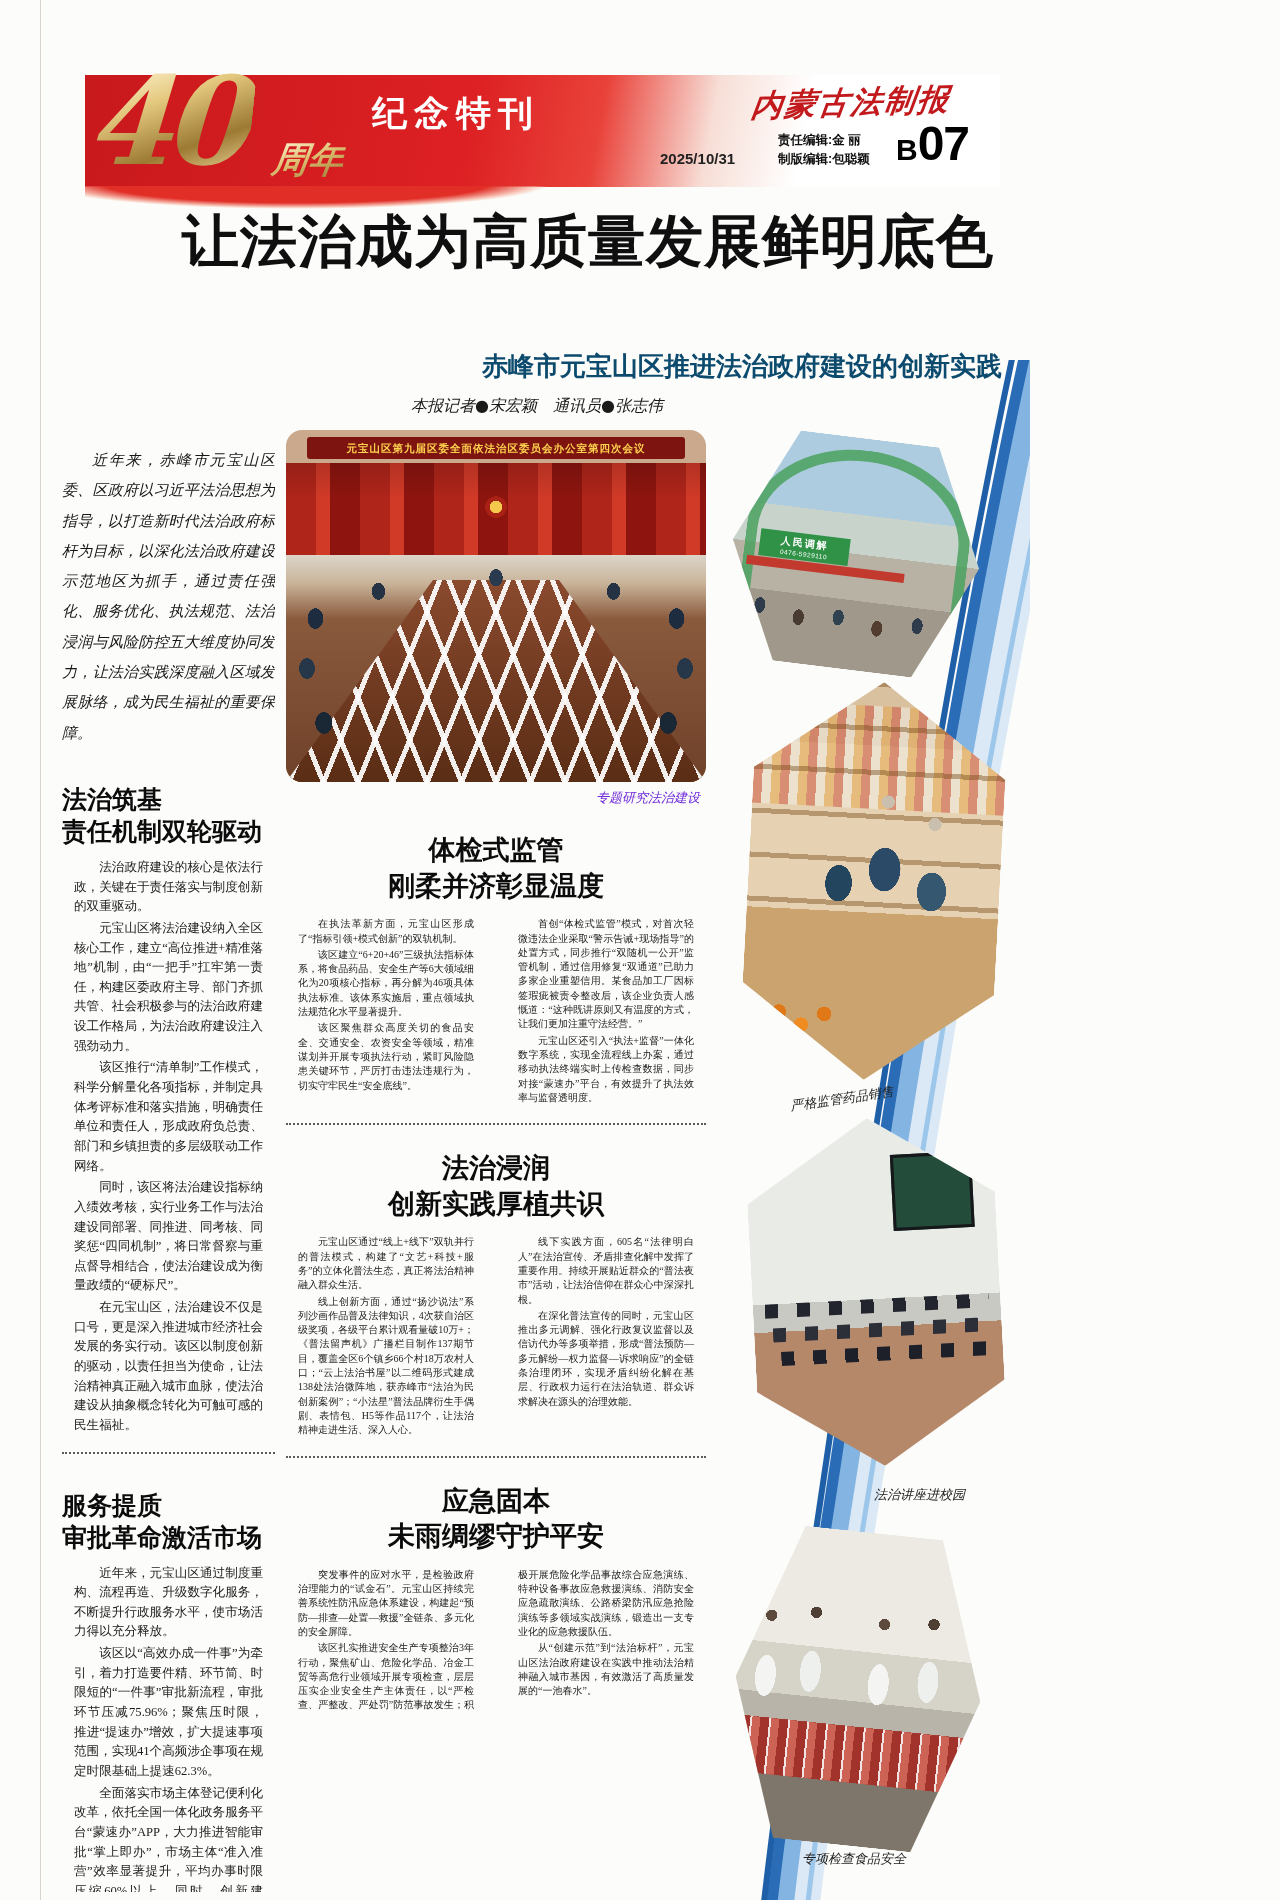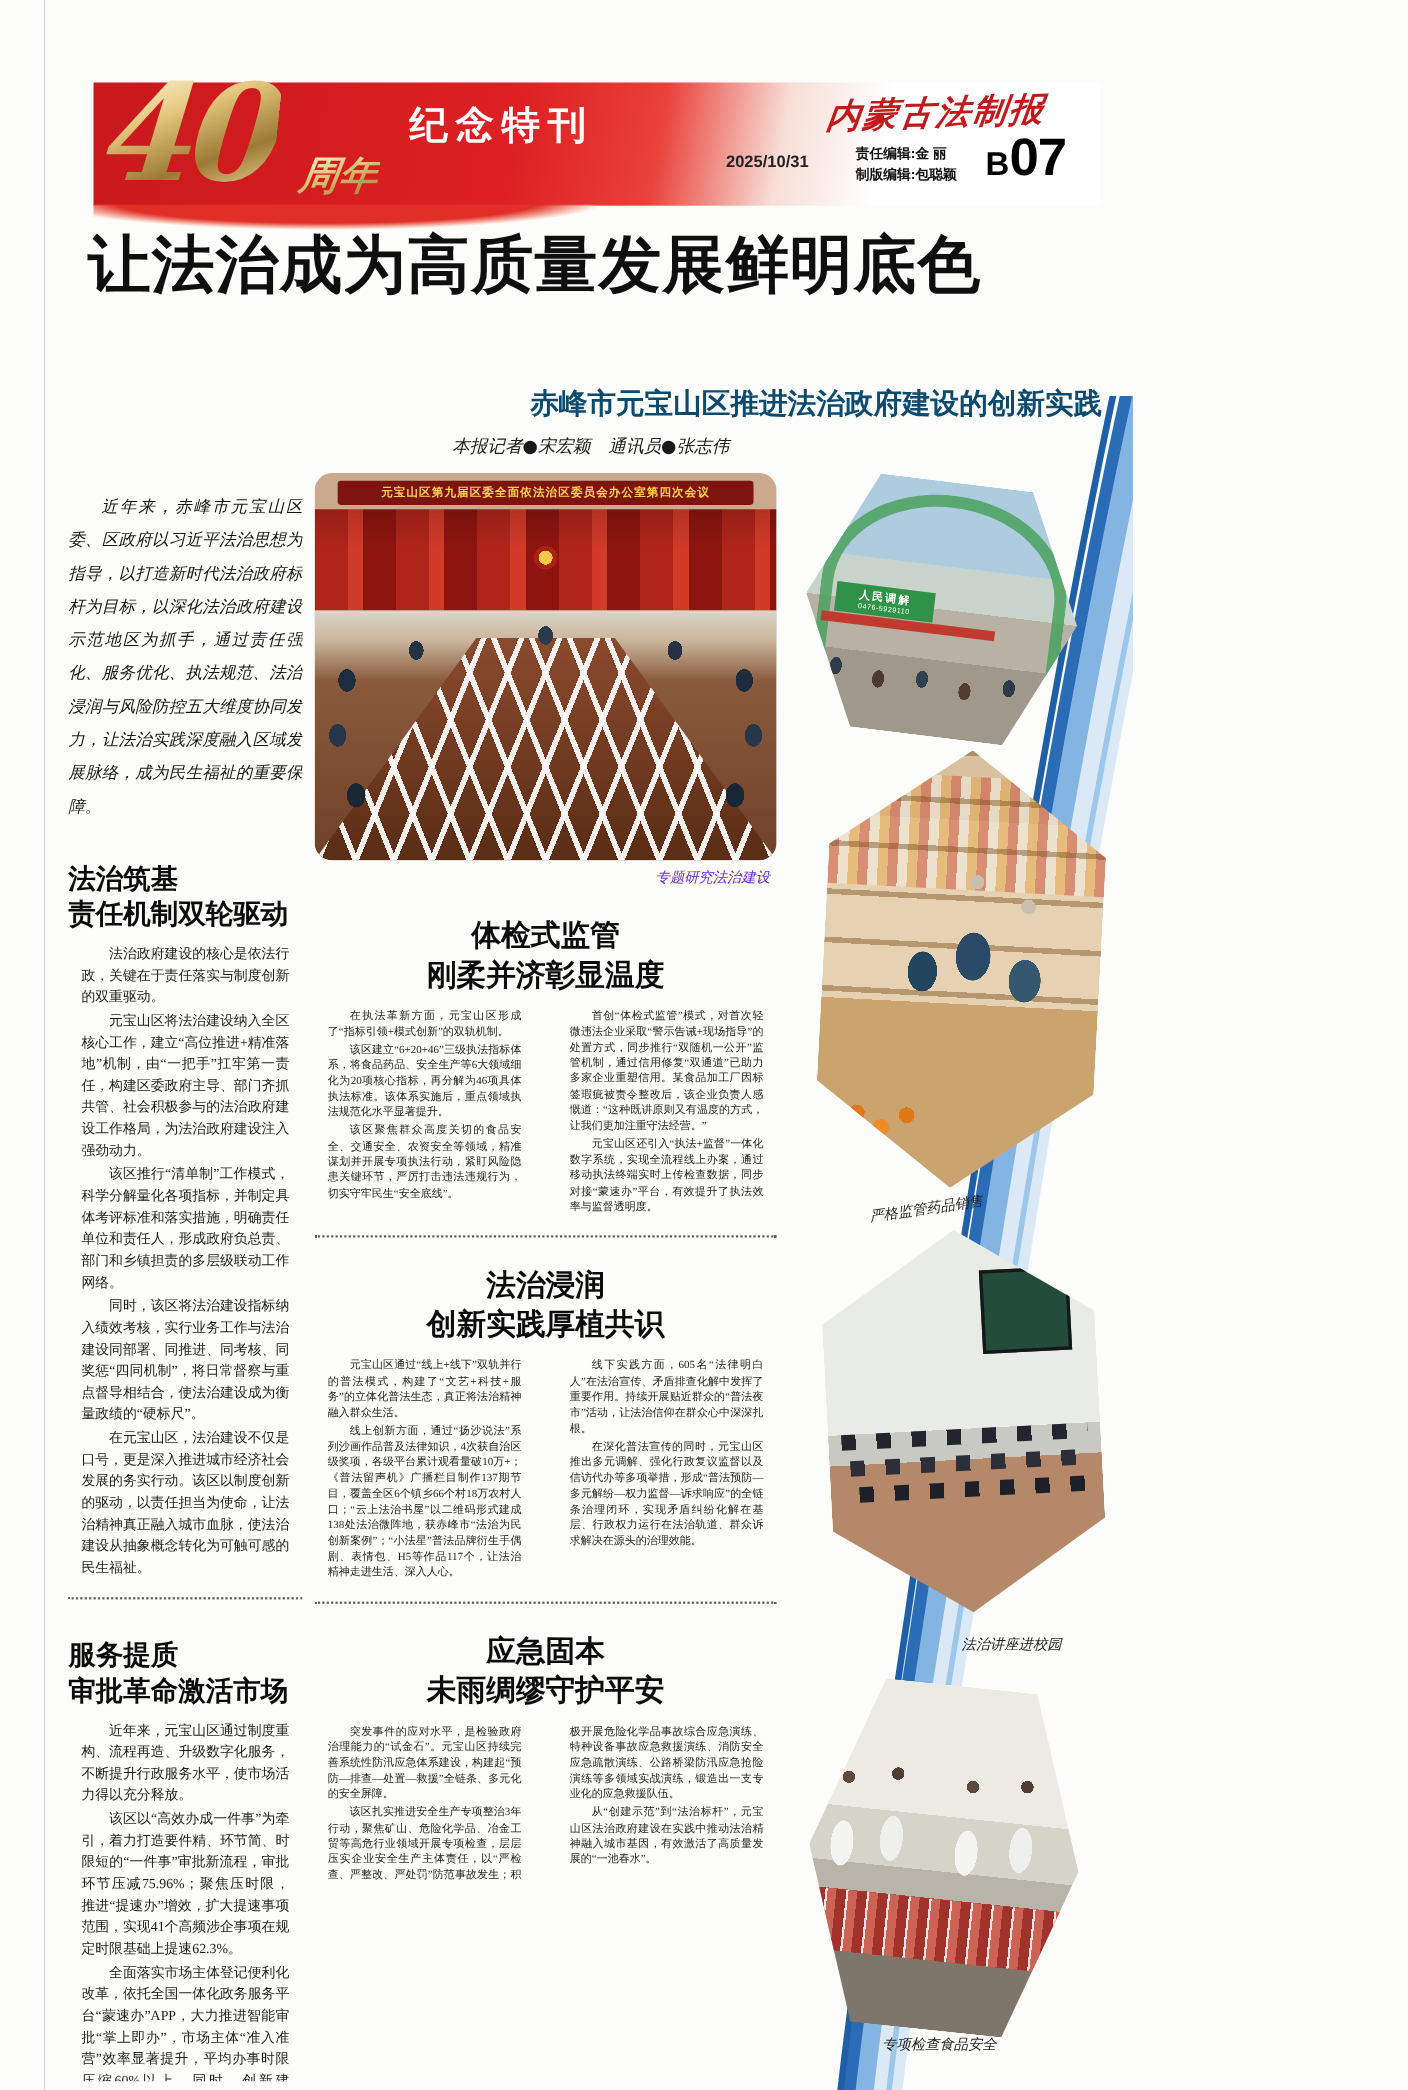--- a/index.html
+++ b/index.html
@@ -17,31 +17,31 @@
     background:linear-gradient(160deg,#fdf3cf 8%,#e4c87e 35%,#9c7a33 68%,#ecd497 95%);
     -webkit-background-clip:text;background-clip:text;color:transparent;}
   .anniv-suffix{position:absolute;left:272px;top:136px;font-family:"DejaVu Serif",serif;font-style:italic;
     font-weight:900;font-size:36px;transform:skewX(-8deg);
     background:linear-gradient(160deg,#fdf3cf 10%,#dfc276 45%,#a5823a 85%);
     -webkit-background-clip:text;background-clip:text;color:transparent;}
   .issue-type{position:absolute;left:372px;top:90px;font-family:"Liberation Sans",sans-serif;
     font-weight:900;font-size:35px;color:#fff;letter-spacing:7px;}
   .np-name{position:absolute;left:752px;top:82px;font-family:"DejaVu Serif",serif;font-style:italic;
     font-weight:900;font-size:31px;color:#c2191d;letter-spacing:2px;transform:skewX(-9deg) rotate(-2deg);}
-  .pub-date{position:absolute;left:660px;top:139px;font-family:"Liberation Sans",sans-serif;
+  .pub-date{position:absolute;left:660px;top:150px;font-family:"Liberation Sans",sans-serif;
     font-weight:700;font-size:15px;color:#222;}
   .editors{position:absolute;left:778px;top:131px;font-family:"Liberation Sans",sans-serif;
     font-weight:700;font-size:12.5px;line-height:1.55;color:#111;}
   .page-code{position:absolute;left:896px;top:116px;color:#000;font-family:"Liberation Sans",sans-serif;
     font-weight:900;display:flex;align-items:baseline;}
   .page-code .pc-letter{font-size:30px;}
   .page-code .pc-num{font-size:48px;letter-spacing:-1px;}
 
   
-  .main-title{position:absolute;left:80px;top:210px;width:930px;text-align:left;
+  .main-title{position:absolute;left:64px;top:210px;width:930px;text-align:right;
     font-family:"Liberation Serif",serif;font-weight:900;font-size:57px;line-height:1.12;
     color:#0f0f0f;letter-spacing:1px;}
   .sub-title{position:absolute;left:72px;top:349px;width:930px;text-align:right;
     font-family:"Liberation Sans",sans-serif;font-weight:700;font-size:26px;color:#0c4a6e;}
   .byline{position:absolute;left:72px;top:396px;width:930px;text-align:center;
     font-family:"DejaVu Serif",serif;font-style:italic;font-size:16px;color:#1a1a1a;}
 
   
   .left-col{position:absolute;left:62px;top:430px;width:213px;height:1462px;overflow:hidden;}
   .intro{font-family:"DejaVu Serif",serif;font-style:italic;font-size:15px;line-height:2.02;

